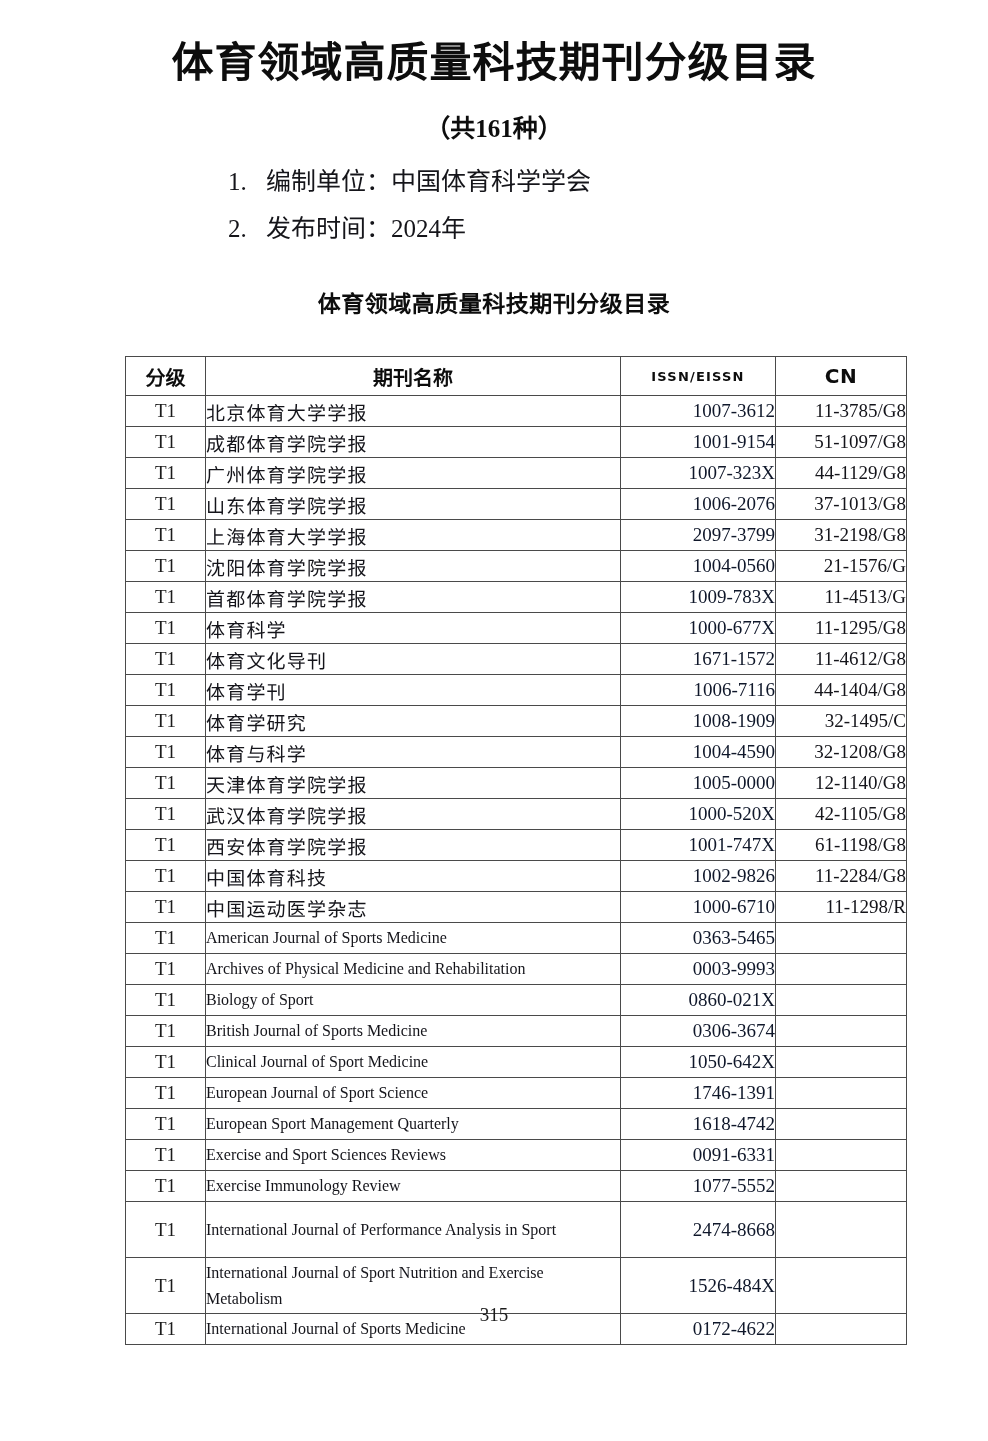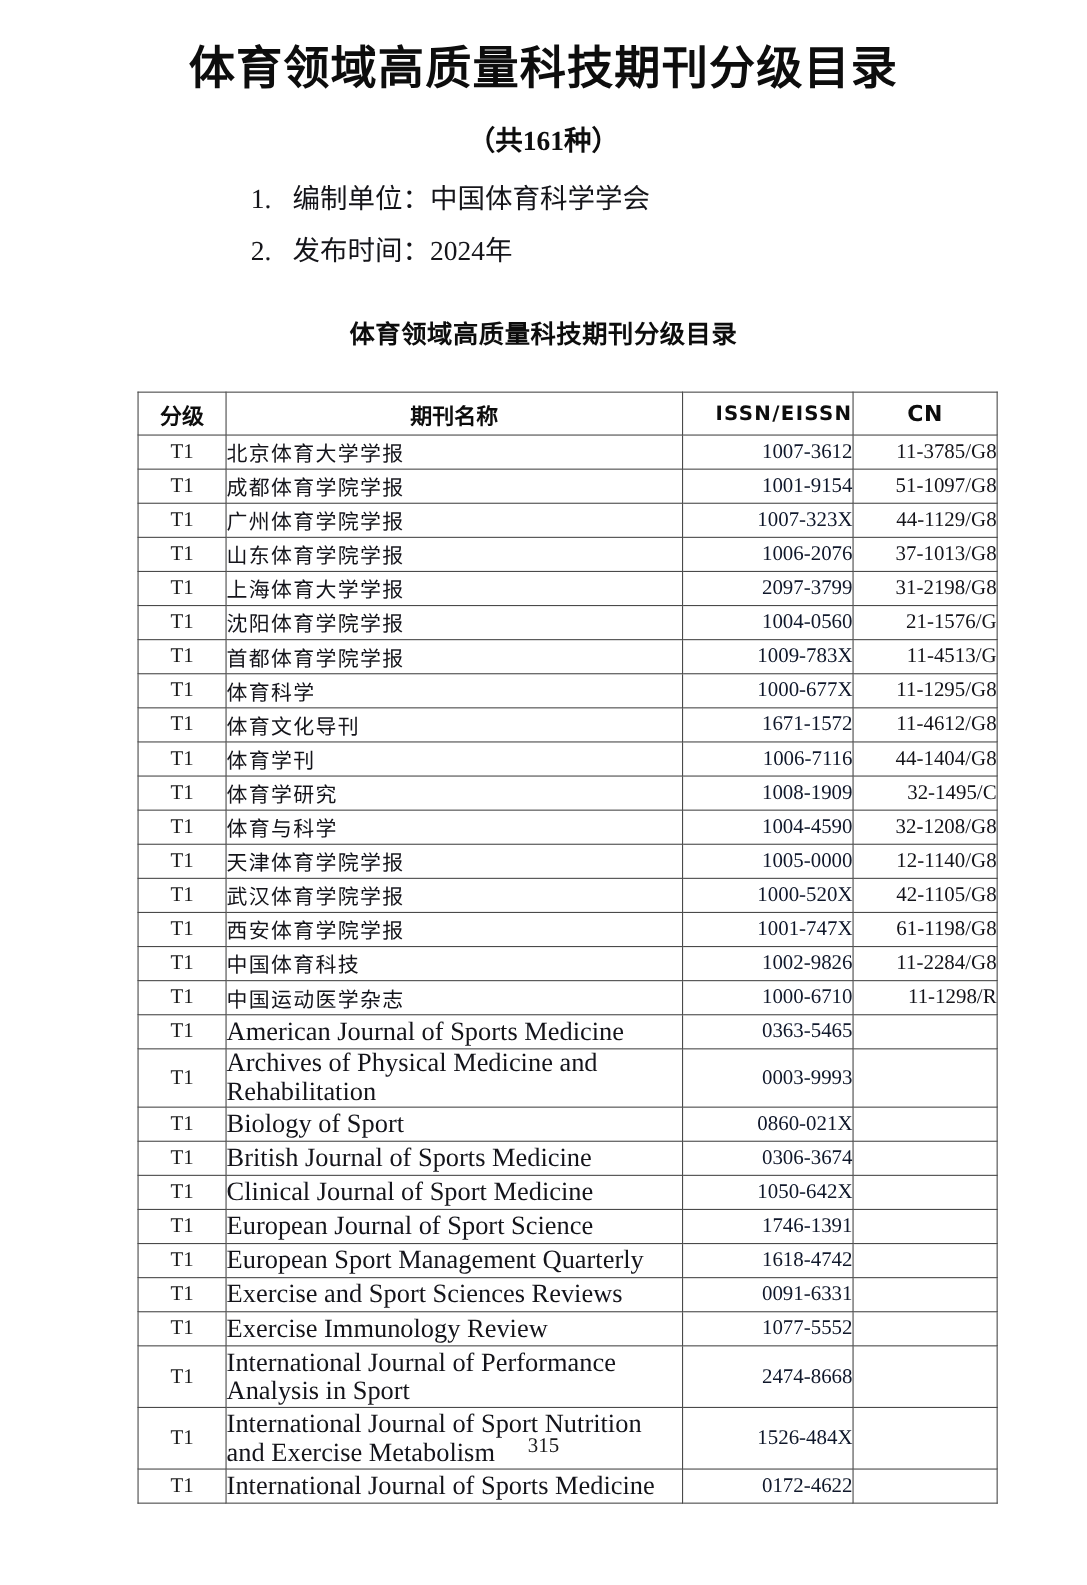--- a/index.html
+++ b/index.html
@@ -112,22 +112,21 @@
   thead th {
     height: 38px;
     font-family: "DejaVu Sans", "Liberation Sans", sans-serif;
     font-weight: bold;
     font-size: 20px;
     text-align: center;
     color: #0d0d0d;
   }
   thead th.th-issn {
     letter-spacing: 1.2px;
-    font-size: 18px;
-    text-align: right;
+    font-size: 13px;
   }
   thead th.th-cn {
     letter-spacing: 0.6px;
   }
 
   tbody td {
     height: 30px;
   }
   tbody tr.two-line td {
     height: 55px;
@@ -145,21 +144,21 @@
     padding-right: 6px;
     font-size: 19px;
     color: #14141a;
   }
   td.cell-name.cn-name {
     letter-spacing: 1.2px;
     font-size: 19px;
   }
   td.cell-name.en-name {
     letter-spacing: 0;
-    font-size: 24px;
+    font-size: 16px;
     line-height: 26px;
   }
   td.cell-issn {
     text-align: right;
     padding-left: 9px;
     font-size: 19px;
     color: #0f172a;
   }
   td.cell-cn {
     text-align: right;

